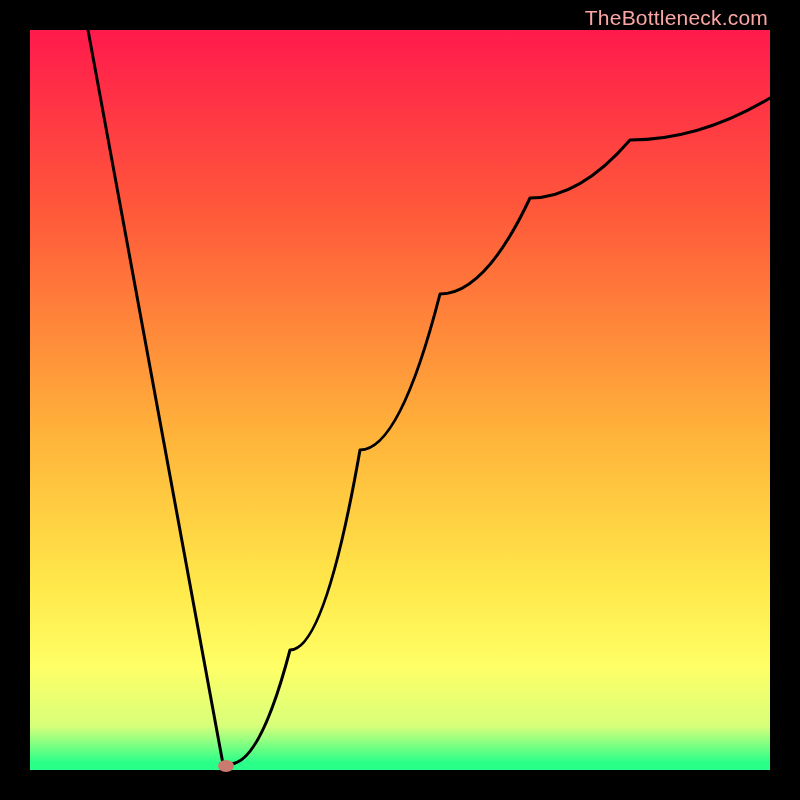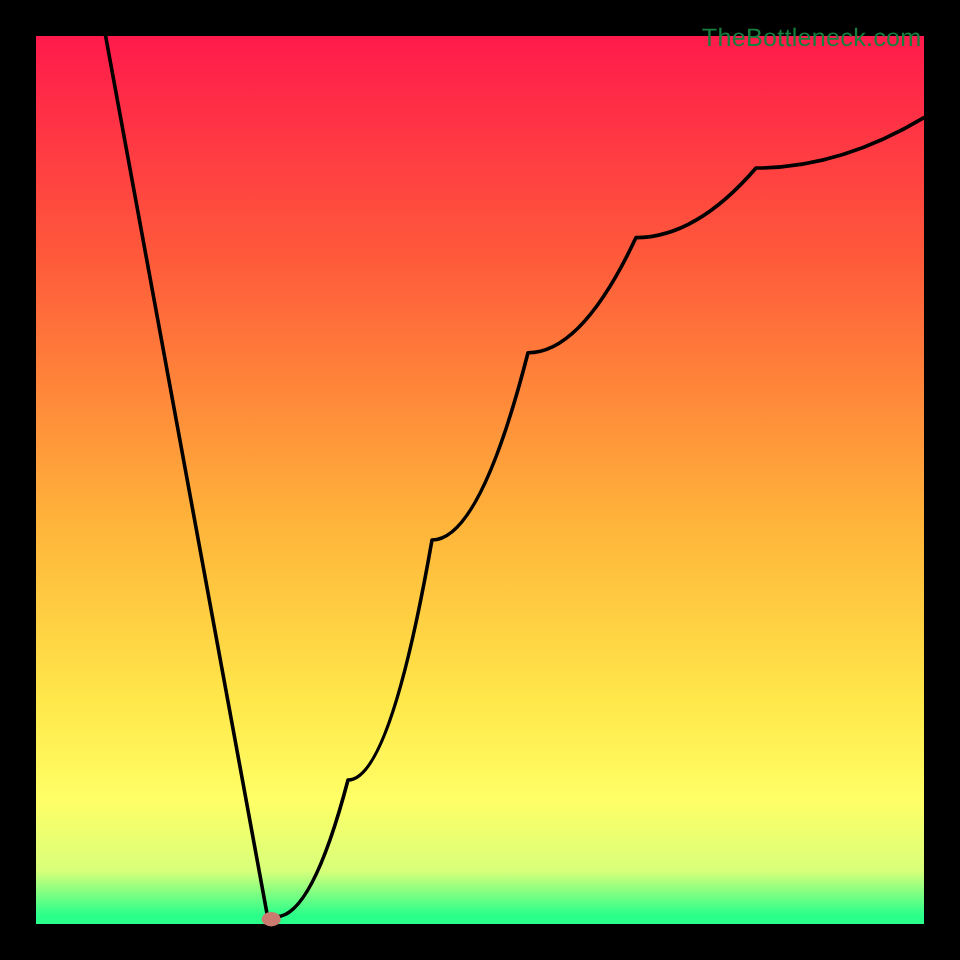--- a/index.html
+++ b/index.html
@@ -21,23 +21,23 @@
   }
   .gradient {
     position: absolute;
     left: 0;
     top: 0;
     width: 100%;
     height: 100%;
   }
   .watermark {
     position: absolute;
-    top: 20px;
+    top: 6px;
     right: 32px;
-    color: #15803d;
+    color: #fca5a5;
     font-size: 21px;
     font-weight: 400;
     letter-spacing: 0.2px;
   }
   .dot {
     position: absolute;
     width: 16px;
     height: 12px;
     border-radius: 50%;
     background: #cb7a70;

